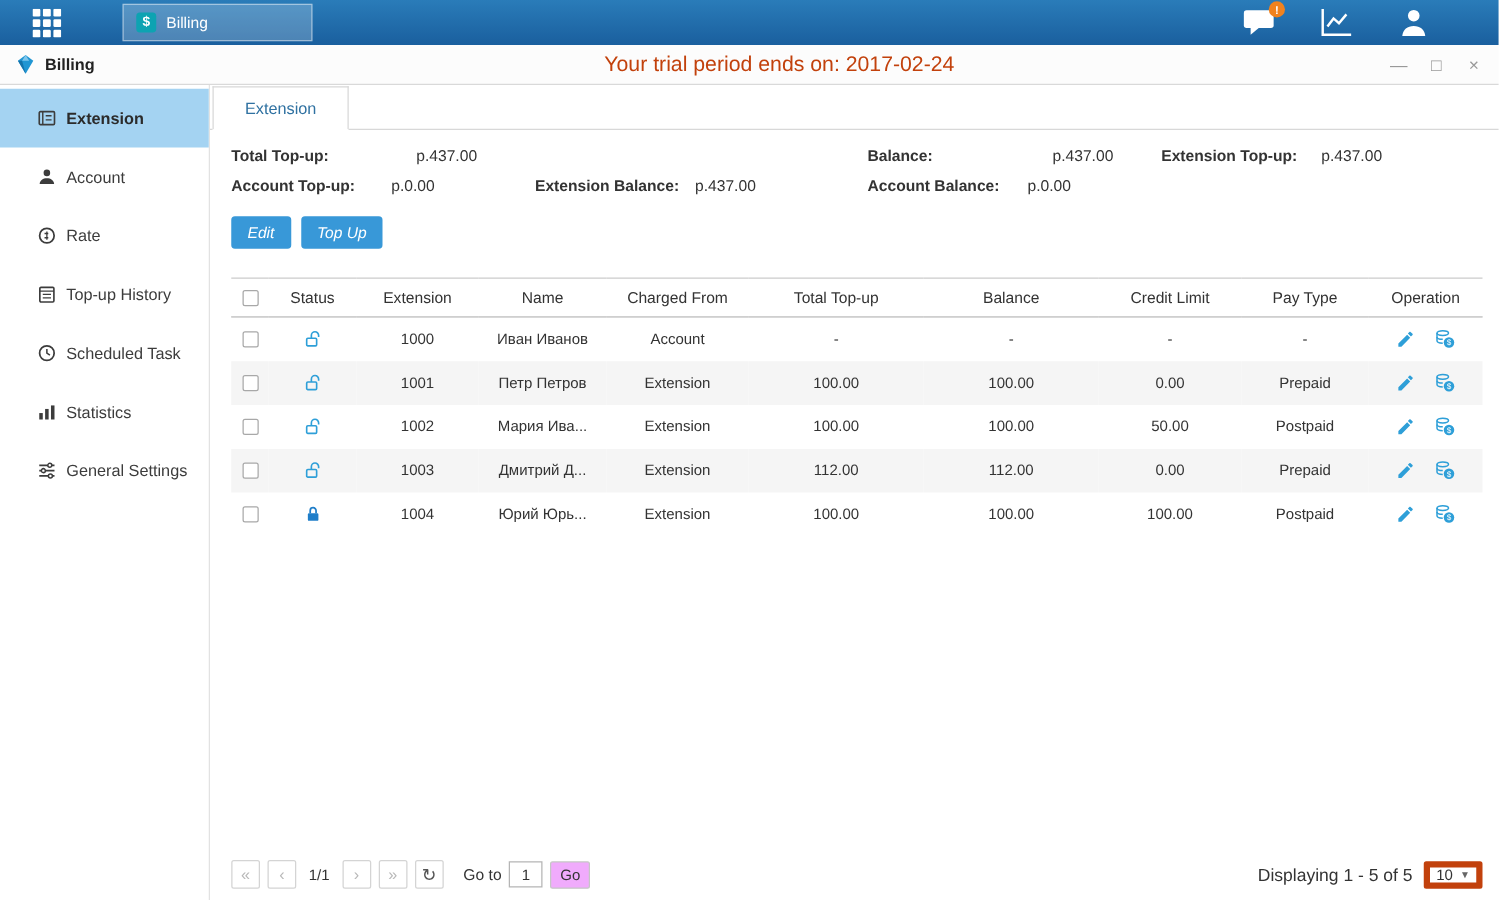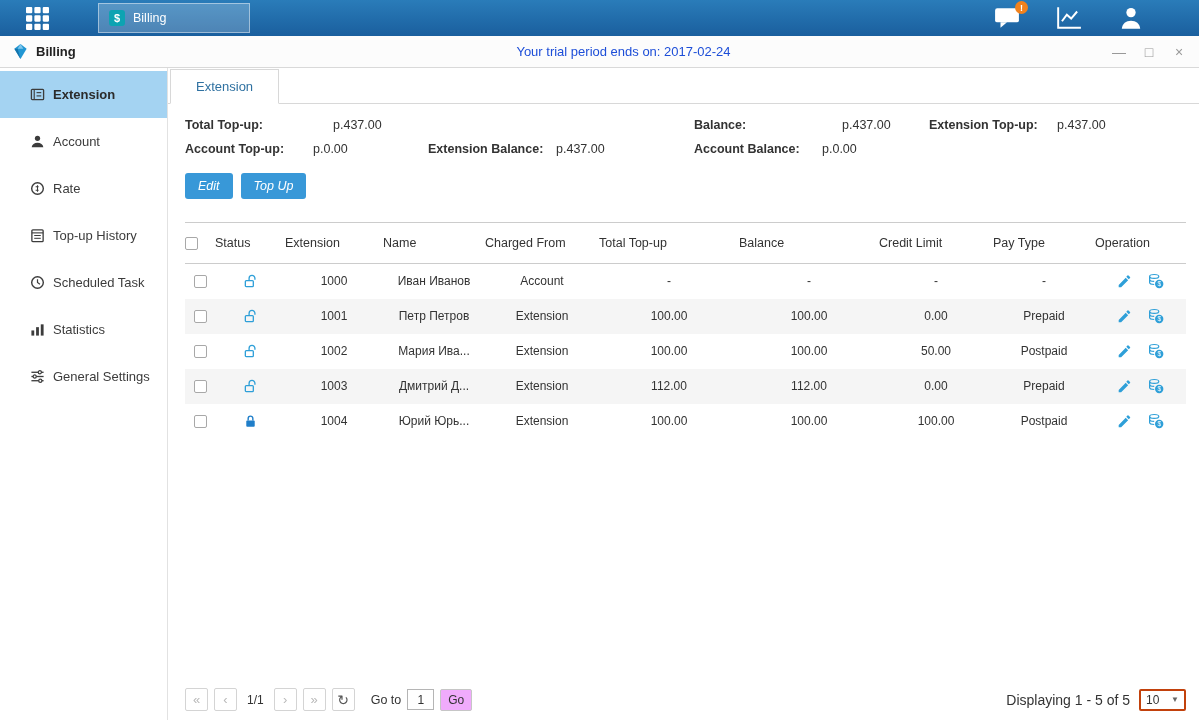--- a/index.html
+++ b/index.html
@@ -11,21 +11,21 @@
 .appgrid{width:26px;height:26px;display:flex;align-items:center;justify-content:center;cursor:pointer;margin-right:48px;}
 .topbar-tab{height:30px;width:152px;background:rgba(255,255,255,.22);border:1px solid rgba(255,255,255,.45);display:flex;align-items:center;padding:0 10px;gap:8px;color:#fff;font-size:12.5px;cursor:pointer;}
 .dollar-badge{width:16px;height:16px;background:#0da3b2;color:#fff;border-radius:3px;font-size:11px;font-weight:bold;display:flex;align-items:center;justify-content:center;}
 .topbar-right{margin-left:auto;display:flex;align-items:center;gap:34px;padding-right:40px;}
 .tb-icon{position:relative;width:28px;height:26px;display:flex;align-items:center;justify-content:center;cursor:pointer;}
 .badge{position:absolute;top:-4px;right:-7px;width:13px;height:13px;border-radius:50%;background:#f0821e;color:#fff;font-size:9px;font-weight:bold;display:flex;align-items:center;justify-content:center;}
 
 
 .titlebar{height:32px;background:#fcfcfc;border-bottom:1px solid #d9d9d9;display:flex;align-items:center;padding:0 12px;position:relative;}
 .app-title{font-size:13px;font-weight:bold;color:#222;margin-left:7px;}
-.trial{position:absolute;left:0;right:0;text-align:center;color:#1d4ed8;font-size:13px;pointer-events:none;margin-left:48px;}
+.trial{position:absolute;left:0;right:0;text-align:center;color:#c2410c;font-size:17px;pointer-events:none;margin-left:48px;}
 .win-controls{margin-left:auto;display:flex;gap:14px;color:#999;font-size:14px;z-index:1;}
 .win-controls span{cursor:pointer;width:16px;text-align:center;}
 
 
 .app-body{display:flex;height:652px;}
 .sidebar{width:168px;border-right:1px solid #e2e2e2;padding-top:3px;flex-shrink:0;background:#fff;}
 .side-item{height:47px;display:flex;align-items:center;padding-left:30px;gap:8px;font-size:13px;color:#3c3c3c;cursor:pointer;}
 .side-item.active{background:#a4d3f2;font-weight:bold;color:#2b2b2b;}
 .side-icon{width:15px;height:15px;flex-shrink:0;color:#3c3c3c;display:flex;}
 .main{flex:1;display:flex;flex-direction:column;min-width:0;}
@@ -40,39 +40,39 @@
 .svalue{font-size:12.5px;color:#333;}
 .c1{grid-column:1}.c3{grid-column:3}
 .w148{min-width:148px}.w128{min-width:128px}
 
 
 .actions{display:flex;gap:8px;margin-top:17px;}
 .btn{height:26px;background:#3898d8;color:#fff;border:none;border-radius:3px;font-size:12.5px;padding:0 13px;cursor:pointer;font-family:inherit;font-style:italic;}
 
 
 .grid-table{width:100%;border-collapse:collapse;table-layout:fixed;margin-top:23px;}
-.grid-table th{height:41px;font-weight:normal;font-size:12.5px;color:#333;border-top:1px solid #ccc;border-bottom:1px solid #ccc;text-align:left;}
+.grid-table th{height:31px;font-weight:normal;font-size:12.5px;color:#333;border-top:1px solid #ccc;border-bottom:1px solid #ccc;text-align:center;}
 .grid-table td{height:35px;font-size:12px;color:#333;text-align:center;overflow:hidden;text-overflow:ellipsis;white-space:nowrap;}
 .grid-table tbody tr:nth-child(even){background:#f5f5f5;}
 .checkbox{width:13px;height:13px;border:1px solid #a8a8a8;border-radius:2px;background:#fff;display:inline-block;cursor:pointer;vertical-align:middle;}
 .op-cell svg{margin:0 8px;cursor:pointer;vertical-align:middle;}
 .status-cell svg{vertical-align:middle;}
 
 
 .pager{margin-top:auto;display:flex;align-items:center;padding:8px 0 9px;justify-content:space-between;flex-shrink:0;}
 .pager-left{display:flex;align-items:center;gap:6px;}
 .pbtn{width:23px;height:23px;border:1px solid #d4d4d4;background:#fff;color:#b9b9b9;font-size:13px;display:flex;align-items:center;justify-content:center;border-radius:2px;cursor:pointer;}
 .pbtn.refresh{color:#555;font-size:14px;}
 .page-info{font-size:12px;color:#333;margin:0 4px;}
 .goto-label{font-size:12.5px;color:#333;margin-left:10px;}
 .goto-input{width:27px;height:21px;border:1px solid #b5b5b5;text-align:center;font-size:12px;font-family:inherit;color:#333;}
 .go-btn{height:22px;border:1px solid #c6c6c6;background:#f0abfc;font-size:12px;color:#333;padding:0 7px;cursor:pointer;border-radius:2px;font-family:inherit;}
 .pager-right{display:flex;align-items:center;gap:9px;}
 .displaying{font-size:14px;color:#333;}
-.page-size{width:47px;height:22px;border:2px solid #c2410c;display:flex;align-items:center;justify-content:space-between;padding:0 5px;font-size:12px;color:#333;cursor:pointer;border-radius:2px;background:#fff;}
+.page-size{width:47px;height:22px;border:5px solid #c2410c;display:flex;align-items:center;justify-content:space-between;padding:0 5px;font-size:12px;color:#333;cursor:pointer;border-radius:2px;background:#fff;}
 .ps-arrow{font-size:8px;color:#666;}
 </style>
 </head>
 <body>
 
 <header class="topbar">
   <div class="appgrid">
     <svg viewBox="0 0 22 22" width="23" height="23" fill="#fff">
       <rect x="0" y="0" width="6" height="6" rx="1"></rect>
         <rect x="8" y="0" width="6" height="6" rx="1"></rect>

